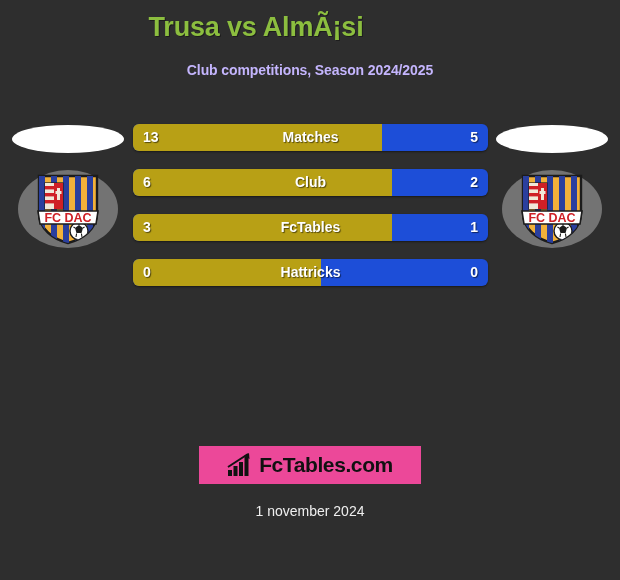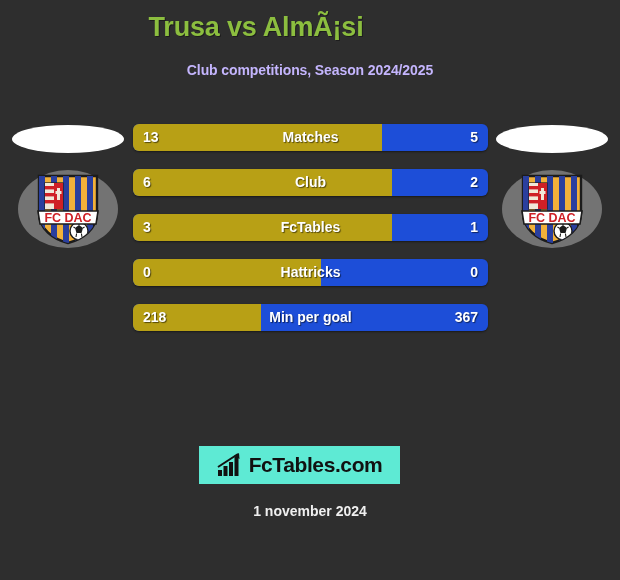--- a/index.html
+++ b/index.html
@@ -111,43 +111,43 @@
     left: 0;
     width: 355px;
     text-align: center;
   }
 
   
   #footer-logo {
     position: absolute;
     left: 199px;
     top: 446px;
-    width: 201px;
+    width: 222px;
     height: 38px;
-    background: #5eead4;
+    background: #ec4899;
     display: flex;
     align-items: center;
     justify-content: center;
     gap: 6px;
   }
   #footer-logo-text {
     color: #111111;
     font-size: 21px;
     font-weight: bold;
     letter-spacing: -0.4px;
   }
   #footer-date {
     position: absolute;
     top: 503px;
     left: 0;
     width: 620px;
     text-align: center;
     color: #efefef;
     font-size: 14px;
-    font-weight: bold;
+    font-weight: normal;
   }
 </style>
 </head>
 <body>
 
 <div id="title">Trusa vs AlmÃ¡si</div>
 <div id="subtitle">Club competitions, Season 2024/2025</div>
 
 <div class="team-block" id="team-home-block">
   <div class="team-name-plate"></div>
@@ -246,26 +246,20 @@
 
   <div class="stat-row">
     <div class="stat-fill" style="width: 53%;"></div>
     <div class="stat-home-val">0</div>
     <div class="stat-label">Hattricks</div>
     <div class="stat-away-val">0</div>
   </div>
 
 
 
-  <div class="stat-row">
-    <div class="stat-fill" style="width: 36%;"></div>
-    <div class="stat-home-val">218</div>
-    <div class="stat-label">Min per goal</div>
-    <div class="stat-away-val">367</div>
-  </div>
 
 </div>
 
 <div id="footer-logo">
   <svg width="26" height="24" viewBox="0 0 26 24">
     <rect x="1" y="17" width="4" height="6" fill="#111111"></rect>
     <rect x="6.5" y="13" width="4" height="10" fill="#111111"></rect>
     <rect x="12" y="9" width="4" height="14" fill="#111111"></rect>
     <rect x="17.5" y="4" width="4" height="19" fill="#111111"></rect>
     <path d="M1 14 L21 1" stroke="#111111" stroke-width="2" fill="none"></path>

